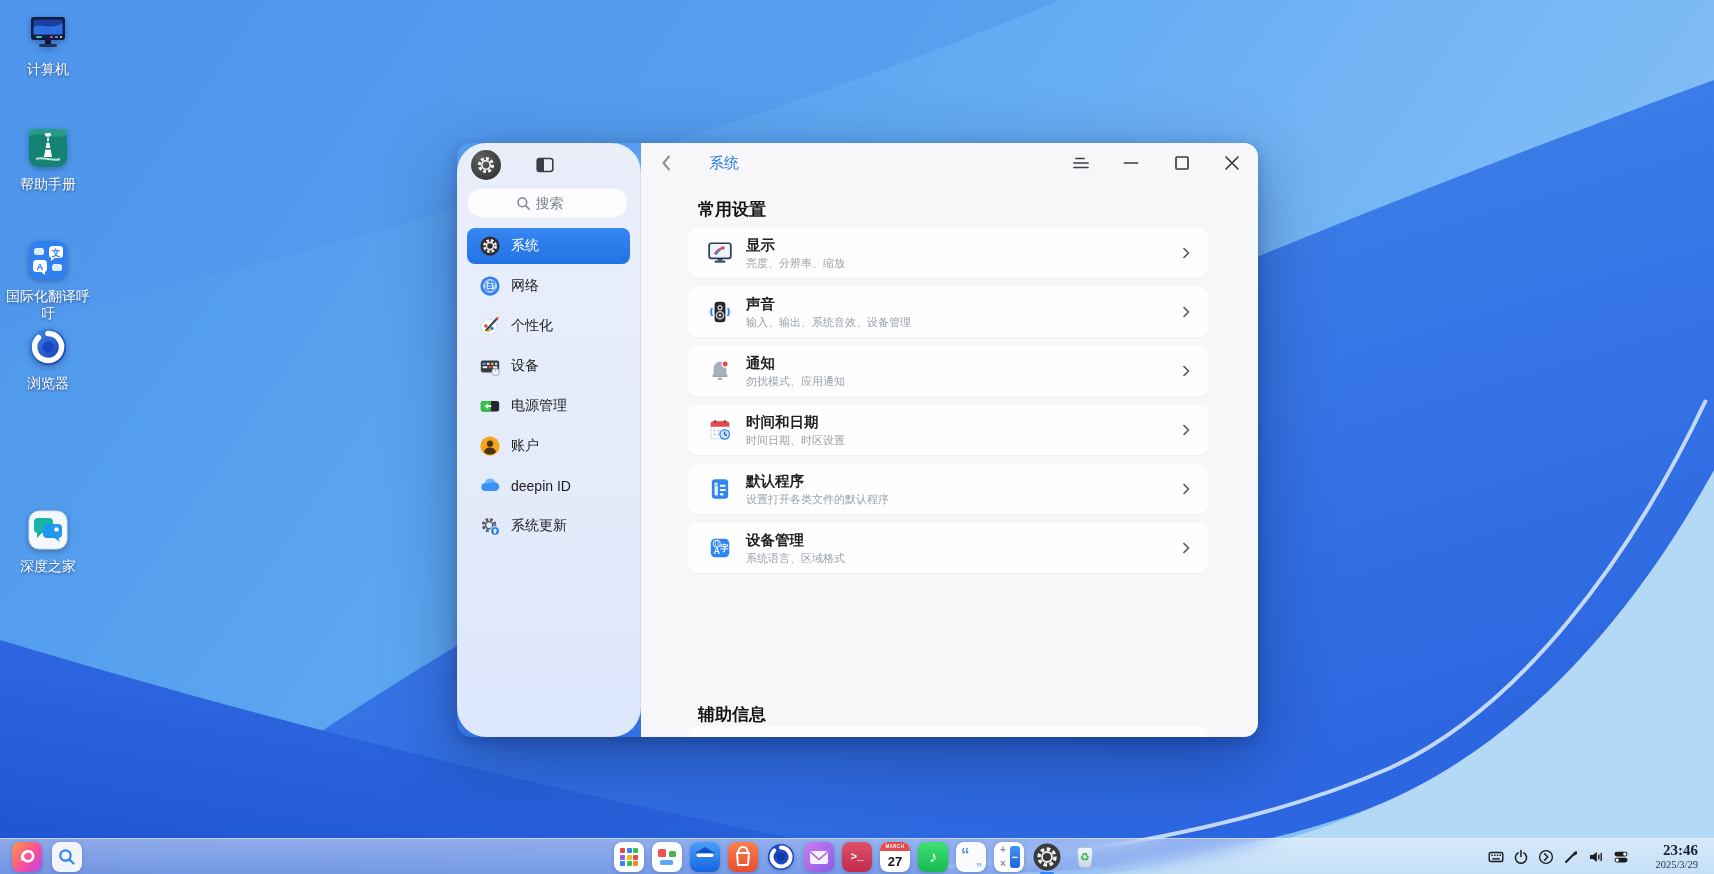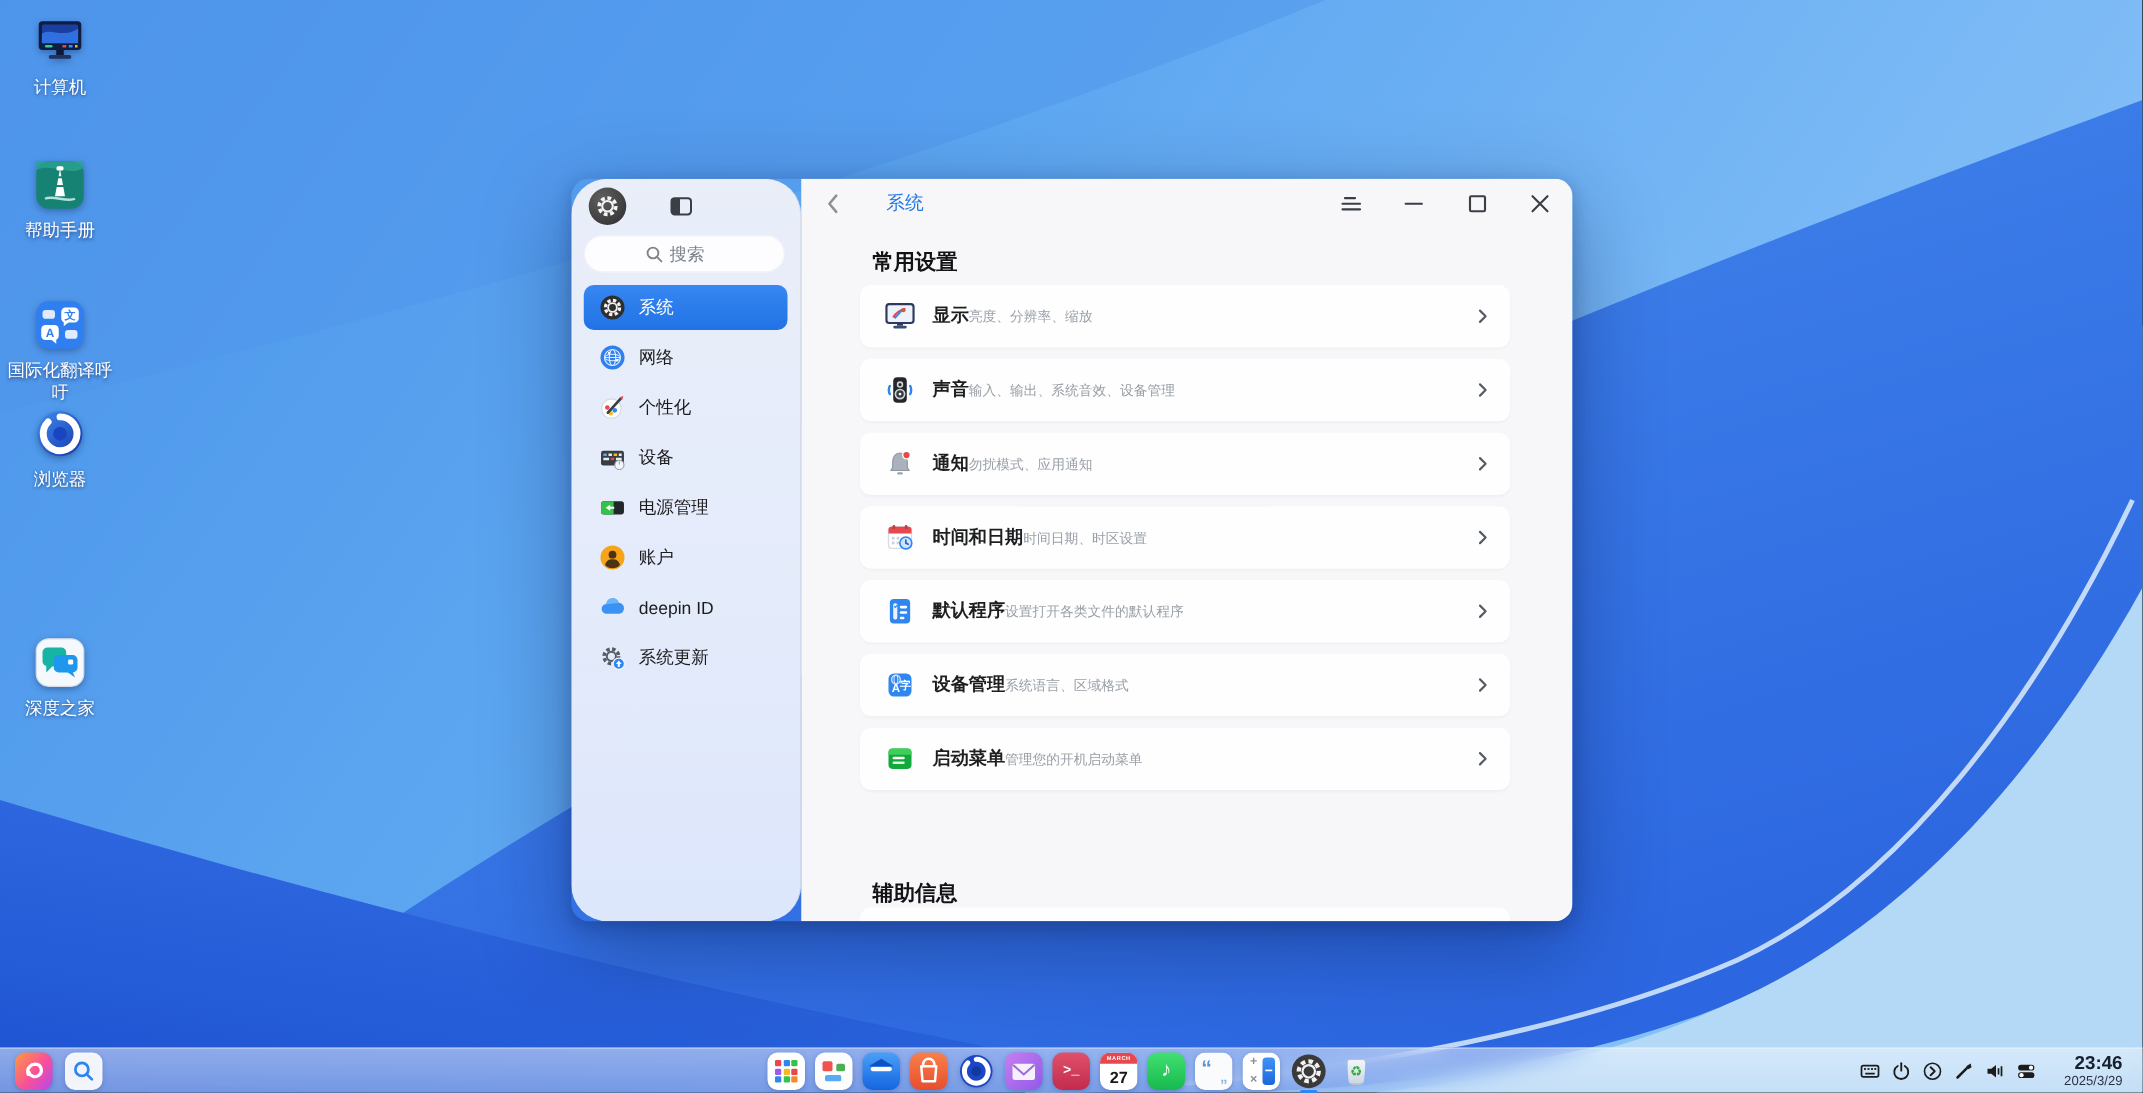--- a/index.html
+++ b/index.html
@@ -56,21 +56,21 @@
   .win-ctrl svg{width:24px;height:24px;}
   .ctrl-menu{left:428px;}.ctrl-min{left:478px;}.ctrl-max{left:529px;}.ctrl-close{left:579px;}
 
   .content{position:absolute;left:0;right:0;top:40px;bottom:0;overflow:hidden;}
   .sect{position:absolute;left:57px;font-size:17px;font-weight:700;color:#121316;}
   .sect-1{top:15px;}.sect-2{top:520px;}
   .card{position:absolute;left:47px;width:520px;height:50px;border-radius:9px;background:#fefefe;
         display:flex;align-items:center;box-shadow:0 1px 2px rgba(20,40,90,.04);cursor:pointer;}
   .card-ic{width:26px;height:26px;margin-left:19px;flex:0 0 26px;}
   .card-ic svg{width:26px;height:26px;}
-  .card-text{display:flex;flex-direction:row;margin-left:13px;}
+  .card-text{display:flex;flex-direction:column;margin-left:13px;}
   .card-title{font-size:14.5px;font-weight:700;color:#1d1e20;line-height:17px;}
   .card-sub{font-size:11px;color:#9aa0a8;margin-top:3px;line-height:13px;}
   .chev{position:absolute;right:14px;top:17px;width:16px;height:16px;}
   .card-partial{top:543px;height:11px;box-shadow:none;border-radius:9px 9px 0 0;}
 
   
   .dock{position:absolute;left:0;right:0;top:838px;height:36px;
         background:linear-gradient(180deg,rgba(244,248,255,.52),rgba(216,230,248,.46));
         backdrop-filter:blur(8px);border-top:1px solid rgba(255,255,255,.55);}
   .dock-item{position:absolute;top:3px;width:30px;height:30px;border-radius:8px;cursor:pointer;
@@ -99,21 +99,21 @@
                 background:linear-gradient(180deg,#3f93f6,#1d66dd);color:#fff;font-size:11px;
                 font-weight:700;display:flex;align-items:center;justify-content:center;}
   .trash{position:relative;width:30px;height:30px;display:flex;align-items:center;justify-content:center;}
   .trash .bin{position:absolute;left:7px;top:5px;width:16px;height:21px;
               background:linear-gradient(180deg,#f2f6fb,#ccd7e3);border:1px solid #b7c2cf;
               border-radius:3px 3px 6px 6px;clip-path:polygon(0 0,100% 0,86% 100%,14% 100%);}
   .trash .rec{position:relative;font-size:11px;color:#2fae3e;font-weight:700;}
 
   .tray-icon{position:absolute;top:10px;width:16px;height:16px;cursor:pointer;}
   .tray-icon svg{width:16px;height:16px;}
-  .clock{position:absolute;right:16px;top:3px;text-align:right;color:#16202e;cursor:default;}
+  .clock{position:absolute;right:16px;top:3px;text-align:right;color:#16202e;cursor:default;font-family:Liberation Serif, serif;}
   .clock .time{font-size:15px;font-weight:700;line-height:17px;}
   .clock .date{font-size:10.5px;line-height:12px;color:#2a3443;}
 </style>
 </head>
 <body>
 
 <div class="screen">
 
   <svg class="wallpaper" viewBox="0 0 1714 874" preserveAspectRatio="none">
     <defs>
@@ -510,39 +510,20 @@
             <span class="card-title">设备管理</span>
             <span class="card-sub">系统语言、区域格式</span>
           </span>
           <span class="chev">
             <svg viewBox="0 0 16 16">
                 <polyline points="6,3.5 10.5,8 6,12.5" fill="none" stroke="#555b63" stroke-width="1.7" stroke-linecap="round" stroke-linejoin="round"></polyline>
               </svg>
           </span>
         </div>
 
-        <div class="card" style="top:399px">
-          <span class="card-ic">
-            <svg viewBox="0 0 24 24">
-              <rect x="3.5" y="4.5" width="17" height="15" rx="3" fill="#12a83c"></rect>
-              <path d="M3.5 7.5 A3 3 0 0 1 6.5 4.5 H17.5 A3 3 0 0 1 20.5 7.5 V9 H3.5 Z" fill="#3ecf58"></path>
-              <rect x="6.5" y="10.5" width="9" height="1.8" rx="0.9" fill="#fff"></rect>
-              <rect x="6.5" y="14" width="9" height="1.8" rx="0.9" fill="#fff" opacity="0.85"></rect>
-            </svg>
-          </span>
-          <span class="card-text">
-            <span class="card-title">启动菜单</span>
-            <span class="card-sub">管理您的开机启动菜单</span>
-          </span>
-          <span class="chev">
-            <svg viewBox="0 0 16 16">
-                <polyline points="6,3.5 10.5,8 6,12.5" fill="none" stroke="#555b63" stroke-width="1.7" stroke-linecap="round" stroke-linejoin="round"></polyline>
-              </svg>
-          </span>
-        </div>
 
 
         <div class="sect sect-2">辅助信息</div>
         <div class="card card-partial"></div>
       </div>
     </main>
   </div>
 
   <div class="dock">
 

